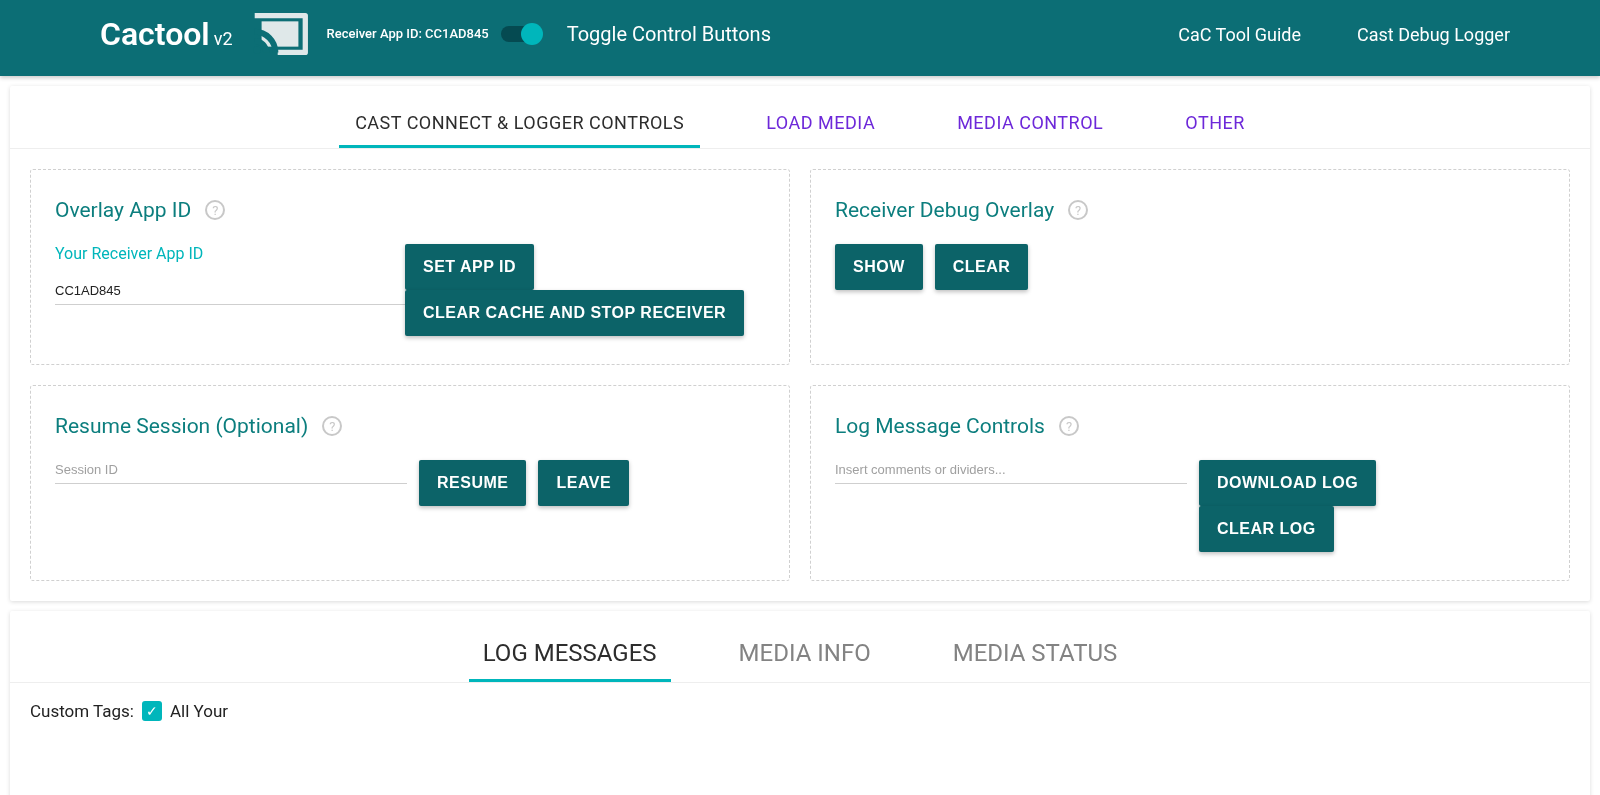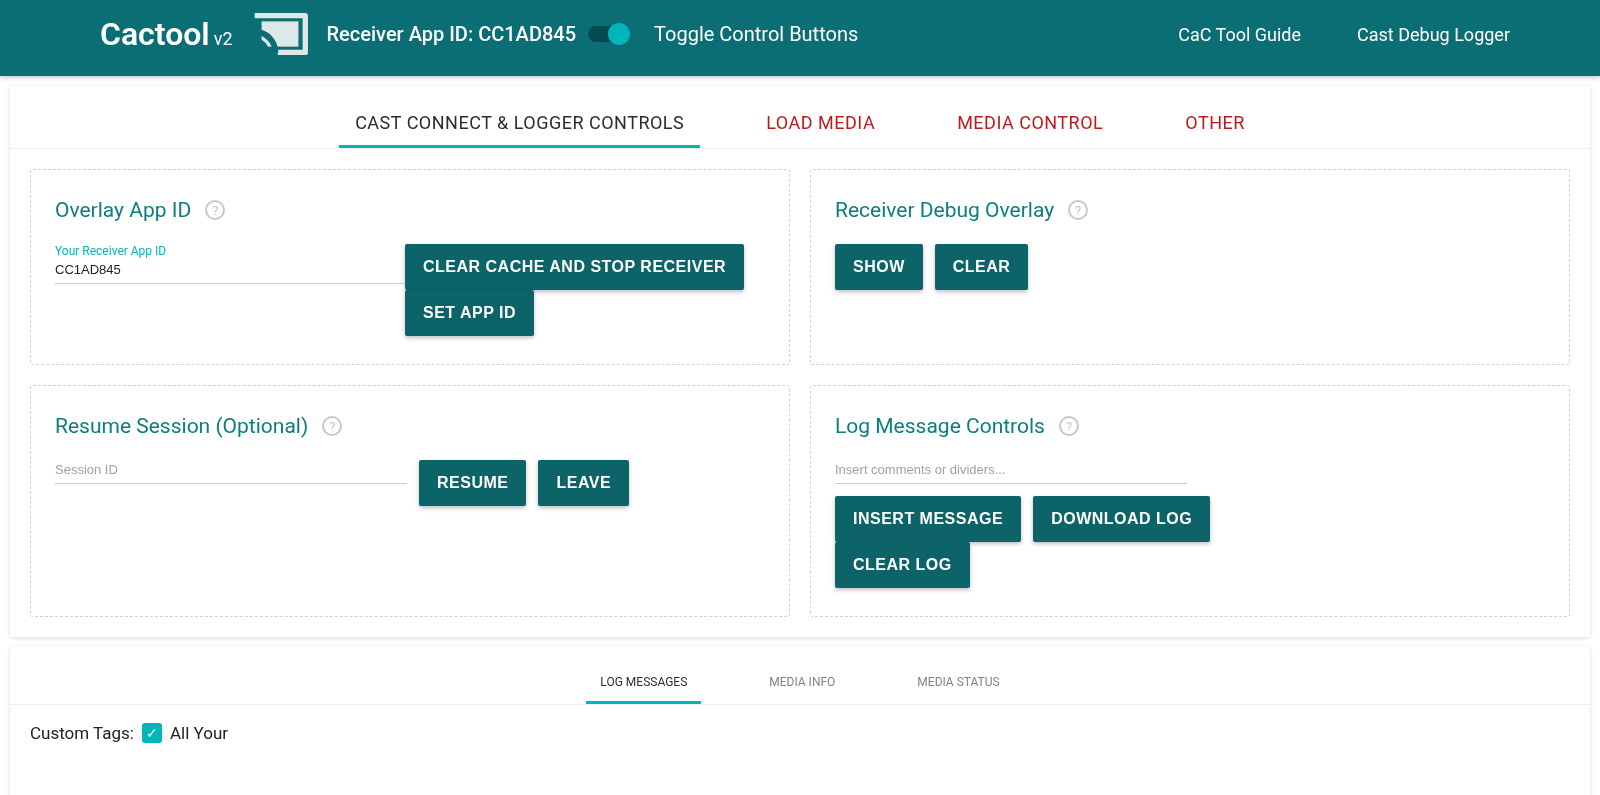--- a/index.html
+++ b/index.html
@@ -35,21 +35,21 @@
   margin-left: 16px;
   width: 62px;
   height: 48px;
   display: flex;
   align-items: center;
   justify-content: center;
 }
 .cast-svg { width: 58px; height: 46px; }
 .session-info {
   margin-left: 16px;
-  font-size: 20px;
+  font-size: 13px;
   line-height: 1.5;
   font-weight: 500;
 }
 .toggle-wrap {
   margin-left: 12px;
   display: flex;
   align-items: center;
 }
 .switch {
   width: 40px;
@@ -90,21 +90,21 @@
 .tabs {
   display: flex;
   justify-content: center;
   gap: 50px;
   border-bottom: 1px solid #eee;
   padding-top: 14px;
 }
 .tab {
   padding: 12px 16px;
   font-size: 18px;
-  color: #b91c1c;
+  color: #6d28d9;
   cursor: pointer;
   border-bottom: 3px solid transparent;
   letter-spacing: 0.5px;
 }
 .tab.active { color: #2d2d2d; border-bottom-color: #00b6bb; }
 
 .cards {
   display: grid;
   grid-template-columns: 1fr 1fr;
   gap: 20px;
@@ -128,21 +128,21 @@
   border-radius: 50%;
   color: #c8c8c8;
   font-size: 13px;
   display: inline-flex;
   align-items: center;
   justify-content: center;
   cursor: pointer;
 }
 .row { display: flex; align-items: flex-start; gap: 12px; flex-wrap: wrap; }
 .input-wrap { display: flex; flex-direction: column; width: 352px; }
-.input-label { color: #00b6bb; font-size: 12px; margin-bottom: 2px; }
+.input-label { color: #00b6bb; font-size: 16px; margin-bottom: 18px; }
 .text-input {
   border: none;
   border-bottom: 1px solid #cfcfcf;
   font-size: 13px;
   padding: 2px 0 6px 0;
   outline: none;
   background: transparent;
   color: #222;
 }
 .text-input::placeholder { color: #a0a0a0; }
@@ -166,21 +166,21 @@
 
 .log-tabs {
   display: flex;
   justify-content: center;
   gap: 54px;
   border-bottom: 1px solid #eee;
   padding-top: 16px;
 }
 .log-tab {
   padding: 12px 14px;
-  font-size: 12px;
+  font-size: 24px;
   color: #838383;
   cursor: pointer;
   border-bottom: 3px solid transparent;
 }
 .log-tab.active { color: #2d2d2d; border-bottom-color: #00b6bb; }
 .custom-tags {
   padding: 18px 20px 0 20px;
   display: flex;
   align-items: flex-end;
   gap: 8px;
@@ -247,22 +247,22 @@
       <div class="card-title-row">
         <div class="card-title">Overlay App ID</div>
         <div class="help-icon">?</div>
       </div>
       <div class="row">
         <div class="input-wrap narrow-input">
           <span class="input-label">Your Receiver App ID</span>
           <input class="text-input" value="CC1AD845" style="">
         </div>
         <div class="btn-stack offset">
+          <button class="btn">SET APP ID</button>
           <button class="btn">CLEAR CACHE AND STOP RECEIVER</button>
-          <button class="btn">SET APP ID</button>
         </div>
       </div>
     </div>
 
     <div class="card">
       <div class="card-title-row">
         <div class="card-title">Receiver Debug Overlay</div>
         <div class="help-icon">?</div>
       </div>
       <div class="btn-row">
@@ -291,21 +291,20 @@
       <div class="card-title-row">
         <div class="card-title">Log Message Controls</div>
         <div class="help-icon">?</div>
       </div>
       <div class="row">
         <div class="input-wrap narrow-input">
           <input class="text-input" placeholder="Insert comments or dividers..." style="">
         </div>
         <div>
           <div class="btn-row">
-            <button class="btn">INSERT MESSAGE</button>
             <button class="btn">DOWNLOAD LOG</button>
           </div>
           <button class="btn" style="margin-top:0">CLEAR LOG</button>
         </div>
       </div>
     </div>
   </div>
 </div>
 
 <div class="panel">

